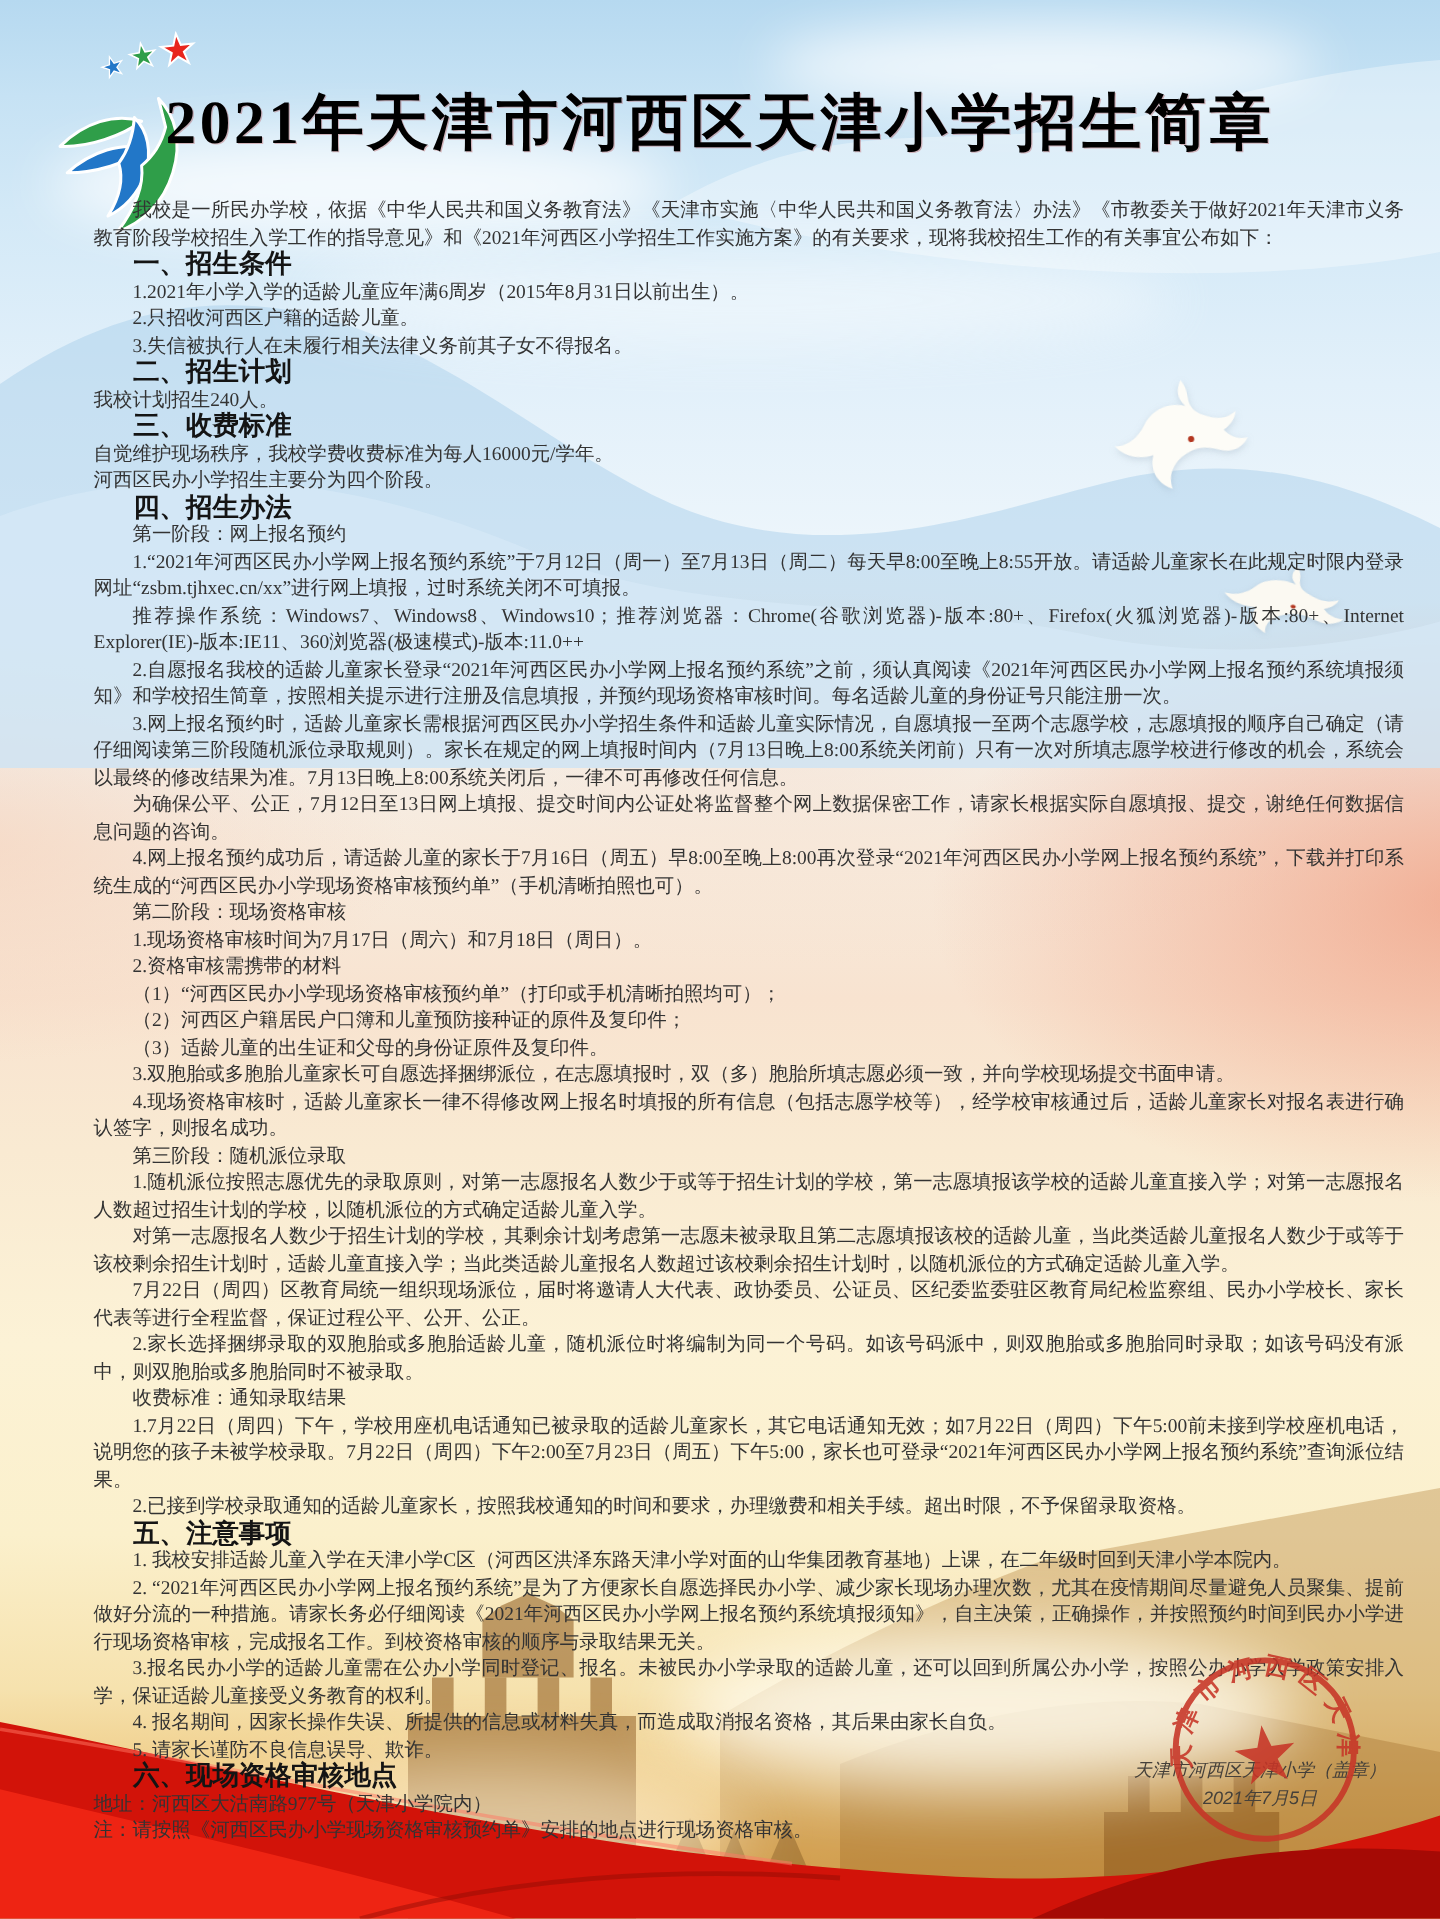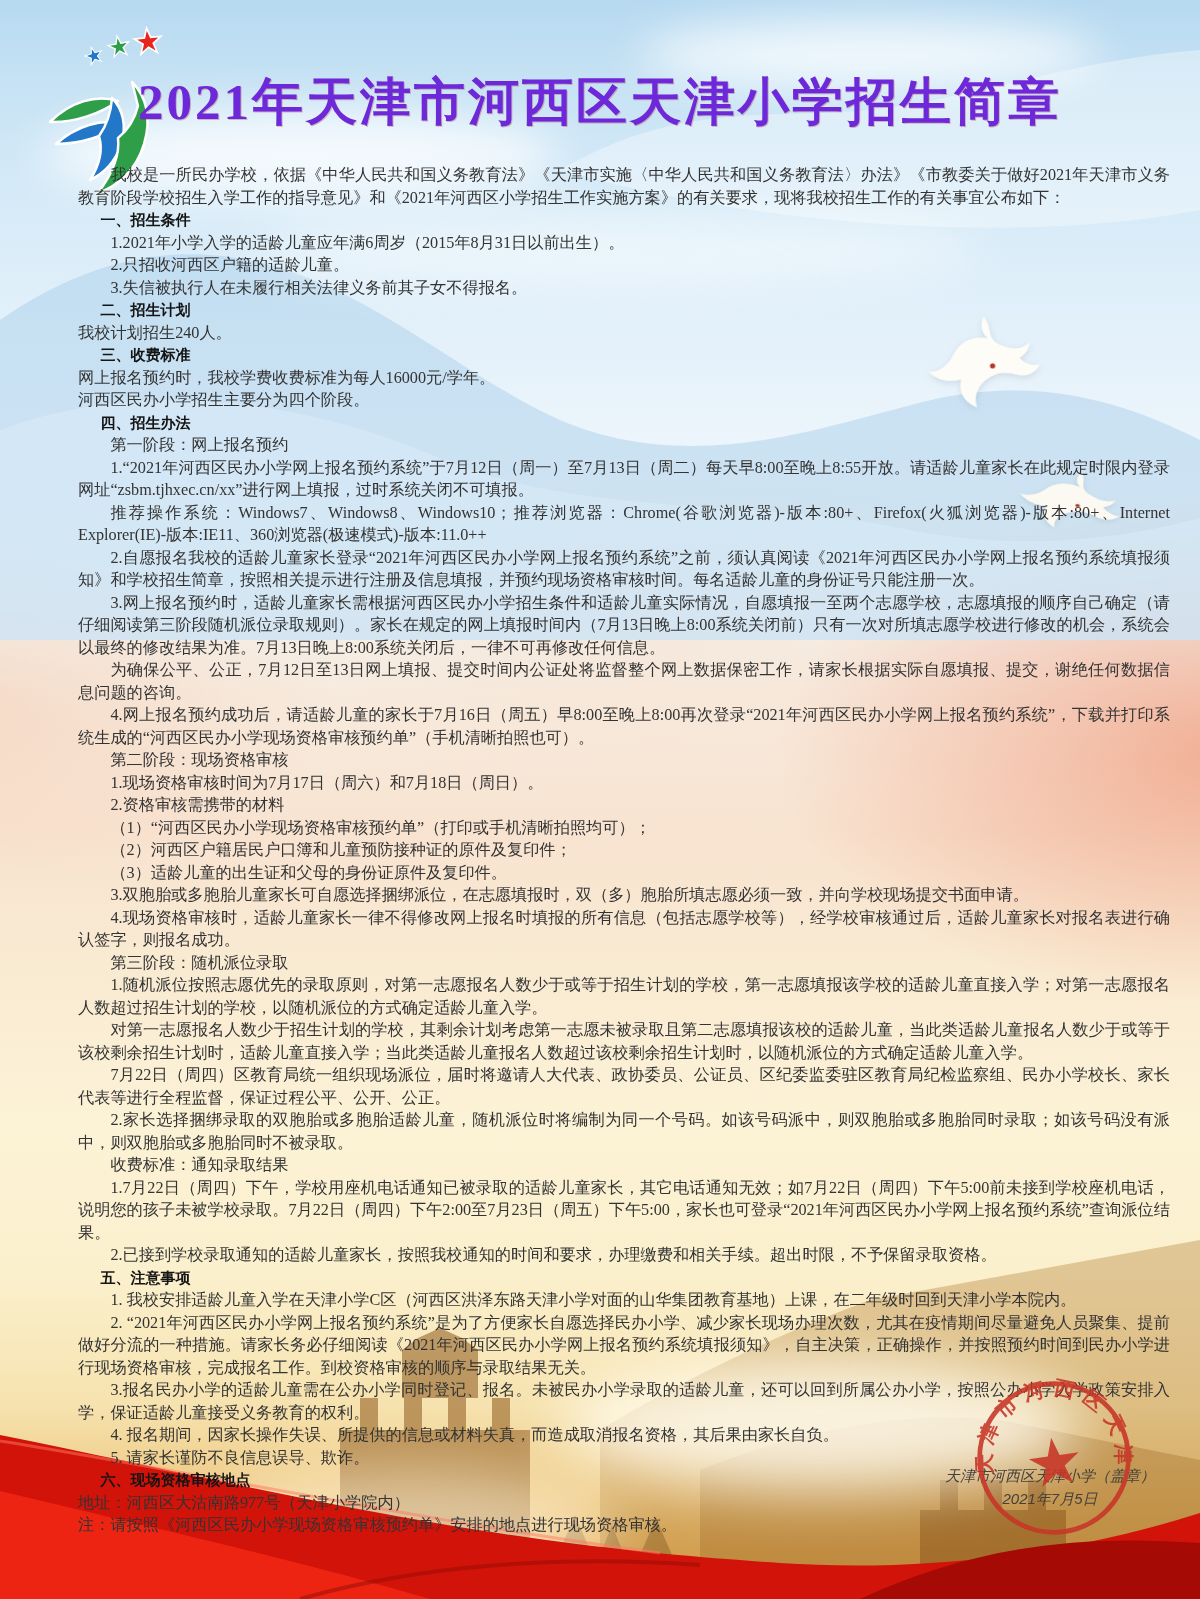--- a/index.html
+++ b/index.html
@@ -23,29 +23,29 @@
   }
   .mountains{position:absolute;top:0;left:0;z-index:0;}
   .cloud{position:absolute;border-radius:50%;background:rgba(255,255,255,.75);filter:blur(22px);z-index:0;}
   .glow{position:absolute;border-radius:50%;filter:blur(28px);z-index:1;}
   .greatwall{position:absolute;left:0;top:1230px;z-index:1;}
   .ribbon{position:absolute;left:0;top:1395px;z-index:4;}
   
   .logo{position:absolute;left:42px;top:26px;z-index:5;}
   .title{position:absolute;left:0;right:0;top:68px;margin:0;text-align:center;z-index:5;
     font-family:"Liberation Serif","DejaVu Serif",serif;
-    font-size:51px;font-weight:900;letter-spacing:3px;color:#6d28d9;
+    font-size:51px;font-weight:900;letter-spacing:3px;color:#000000;
     text-shadow:1px 1px 0 rgba(160,0,0,.25);}
   
   .doc{position:absolute;left:78px;right:30px;top:164px;z-index:5;
     color:#333;font-size:16.2px;line-height:22.5px;text-align:justify;}
   .doc p{margin:0;font-family:Liberation Serif, serif;}
   .blk.p{text-indent:2em;}
   .blk.f{text-indent:0;}
-  .blk.h{text-indent:1.5em;font-weight:bold;color:#141414;font-size:15px;}
+  .blk.h{text-indent:1.5em;font-weight:bold;color:#141414;font-size:22px;}
   
   .dove{position:absolute;z-index:3;filter:drop-shadow(0 2px 3px rgba(120,140,160,.25));}
   
   .seal{position:absolute;left:966px;top:1370px;z-index:7;opacity:.88;transform:rotate(-8deg);}
   .signature{position:absolute;left:915px;top:1464px;width:270px;z-index:6;
     text-align:center;color:#45403a;font-size:15px;line-height:23px;font-style:italic;}
 </style>
 </head>
 <body>
 
@@ -110,21 +110,21 @@
 
 <div class="doc">
     <p class="blk p">我校是一所民办学校，依据《中华人民共和国义务教育法》《天津市实施〈中华人民共和国义务教育法〉办法》《市教委关于做好2021年天津市义务教育阶段学校招生入学工作的指导意见》和《2021年河西区小学招生工作实施方案》的有关要求，现将我校招生工作的有关事宜公布如下：</p>
     <p class="blk h">一、招生条件</p>
     <p class="blk p">1.2021年小学入学的适龄儿童应年满6周岁（2015年8月31日以前出生）。</p>
     <p class="blk p">2.只招收河西区户籍的适龄儿童。</p>
     <p class="blk p">3.失信被执行人在未履行相关法律义务前其子女不得报名。</p>
     <p class="blk h">二、招生计划</p>
     <p class="blk f">我校计划招生240人。</p>
     <p class="blk h">三、收费标准</p>
-    <p class="blk f">网上报名预约时，我校学费收费标准为每人16000元/学年。</p>
+    <p class="blk f">自觉维护现场秩序，我校学费收费标准为每人16000元/学年。</p>
     <p class="blk f">河西区民办小学招生主要分为四个阶段。</p>
     <p class="blk h">四、招生办法</p>
     <p class="blk p">第一阶段：网上报名预约</p>
     <p class="blk p">1.“2021年河西区民办小学网上报名预约系统”于7月12日（周一）至7月13日（周二）每天早8:00至晚上8:55开放。请适龄儿童家长在此规定时限内登录网址“zsbm.tjhxec.cn/xx”进行网上填报，过时系统关闭不可填报。</p>
     <p class="blk p">推荐操作系统：Windows7、Windows8、Windows10；推荐浏览器：Chrome(谷歌浏览器)-版本:80+、Firefox(火狐浏览器)-版本:80+、Internet Explorer(IE)-版本:IE11、360浏览器(极速模式)-版本:11.0++</p>
     <p class="blk p">2.自愿报名我校的适龄儿童家长登录“2021年河西区民办小学网上报名预约系统”之前，须认真阅读《2021年河西区民办小学网上报名预约系统填报须知》和学校招生简章，按照相关提示进行注册及信息填报，并预约现场资格审核时间。每名适龄儿童的身份证号只能注册一次。</p>
     <p class="blk p">3.网上报名预约时，适龄儿童家长需根据河西区民办小学招生条件和适龄儿童实际情况，自愿填报一至两个志愿学校，志愿填报的顺序自己确定（请仔细阅读第三阶段随机派位录取规则）。家长在规定的网上填报时间内（7月13日晚上8:00系统关闭前）只有一次对所填志愿学校进行修改的机会，系统会以最终的修改结果为准。7月13日晚上8:00系统关闭后，一律不可再修改任何信息。</p>
     <p class="blk p">为确保公平、公正，7月12日至13日网上填报、提交时间内公证处将监督整个网上数据保密工作，请家长根据实际自愿填报、提交，谢绝任何数据信息问题的咨询。</p>
     <p class="blk p">4.网上报名预约成功后，请适龄儿童的家长于7月16日（周五）早8:00至晚上8:00再次登录“2021年河西区民办小学网上报名预约系统”，下载并打印系统生成的“河西区民办小学现场资格审核预约单”（手机清晰拍照也可）。</p>
     <p class="blk p">第二阶段：现场资格审核</p>

